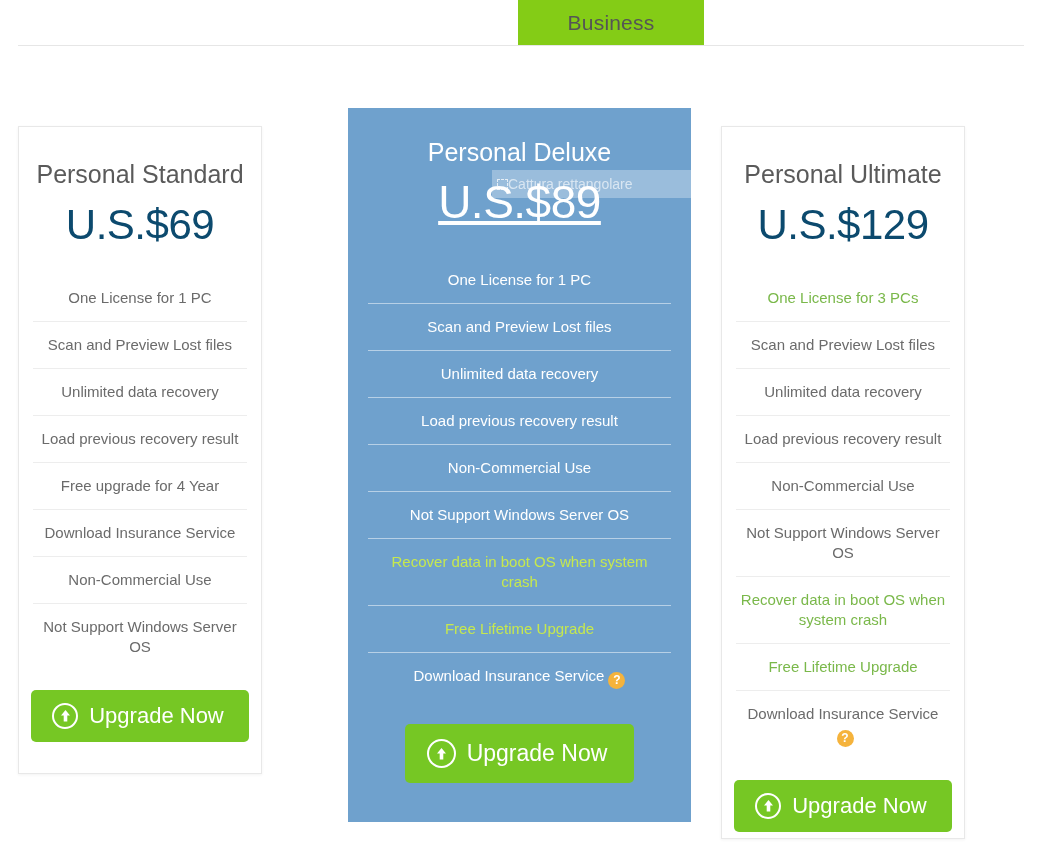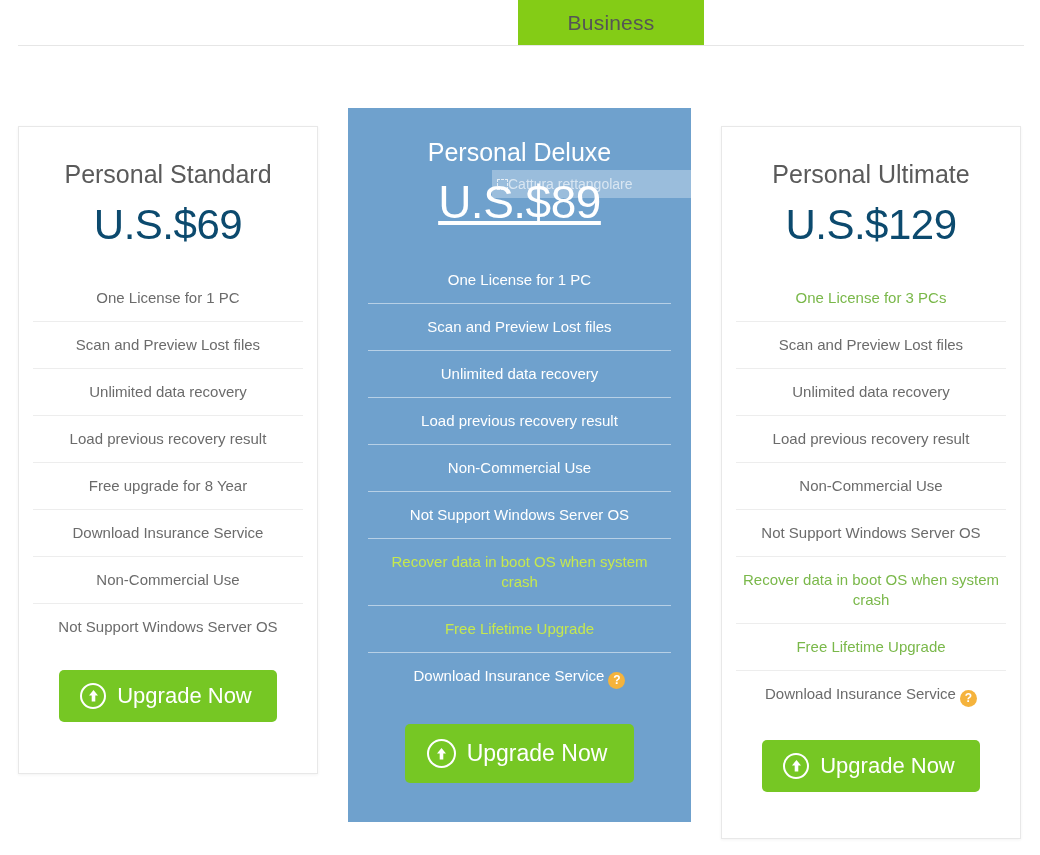--- a/index.html
+++ b/index.html
@@ -60,21 +60,21 @@
     width: 1040px;
     height: 855px;
   }
 
   .card {
     position: absolute;
     background: #ffffff;
   }
 
   .card-side {
-    width: 300px;
+    width: 244px;
     border: 1px solid #e8e8e8;
     box-shadow: 0 1px 3px rgba(0,0,0,.05);
   }
   .card-standard { left: 18px;  top: 126px; height: 648px; }
   .card-ultimate { left: 721px; top: 126px; height: 713px; }
 
   .card-featured {
     left: 348px;
     top: 108px;
     width: 343px;
@@ -214,21 +214,21 @@
 
 <div class="cards" id="cards-root">
     <div class="card card-side card-standard">
       <div class="card-title">Personal Standard</div>
       <div class="card-price">U.S.$69</div>
       <ul class="features">
         <li class="feature"><span>One License for 1 PC</span></li>
         <li class="feature"><span>Scan and Preview Lost files</span></li>
         <li class="feature"><span>Unlimited data recovery</span></li>
         <li class="feature"><span>Load previous recovery result</span></li>
-        <li class="feature"><span>Free upgrade for 8 Year</span></li>
+        <li class="feature"><span>Free upgrade for 4 Year</span></li>
         <li class="feature"><span>Download Insurance Service</span></li>
         <li class="feature"><span>Non-Commercial Use</span></li>
         <li class="feature"><span>Not Support Windows Server OS</span></li>
       </ul>
       <div class="btn-wrap">
         <button class="btn-upgrade">
           <span class="arrow-circle">
             <svg width="13" height="14" viewBox="0 0 13 14" aria-hidden="true">
               <path d="M6.5 1 L11 6.4 L8.3 6.4 L8.3 12.6 L4.7 12.6 L4.7 6.4 L2 6.4 Z" fill="#ffffff"></path>
             </svg>

